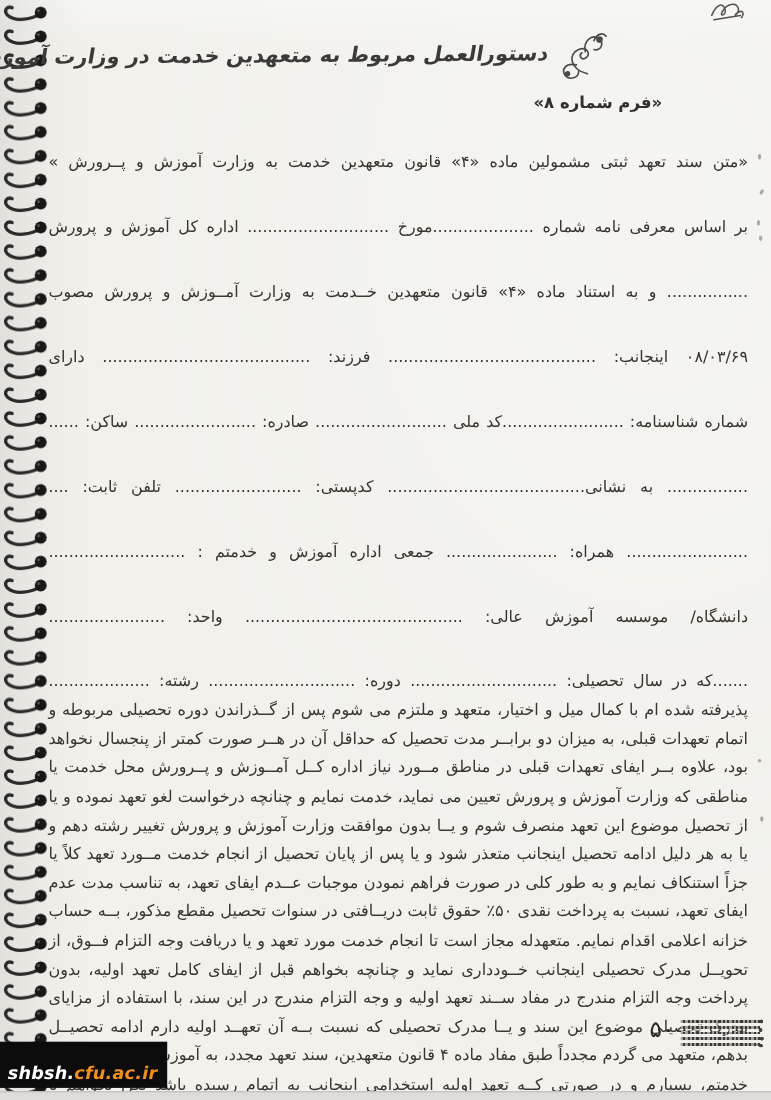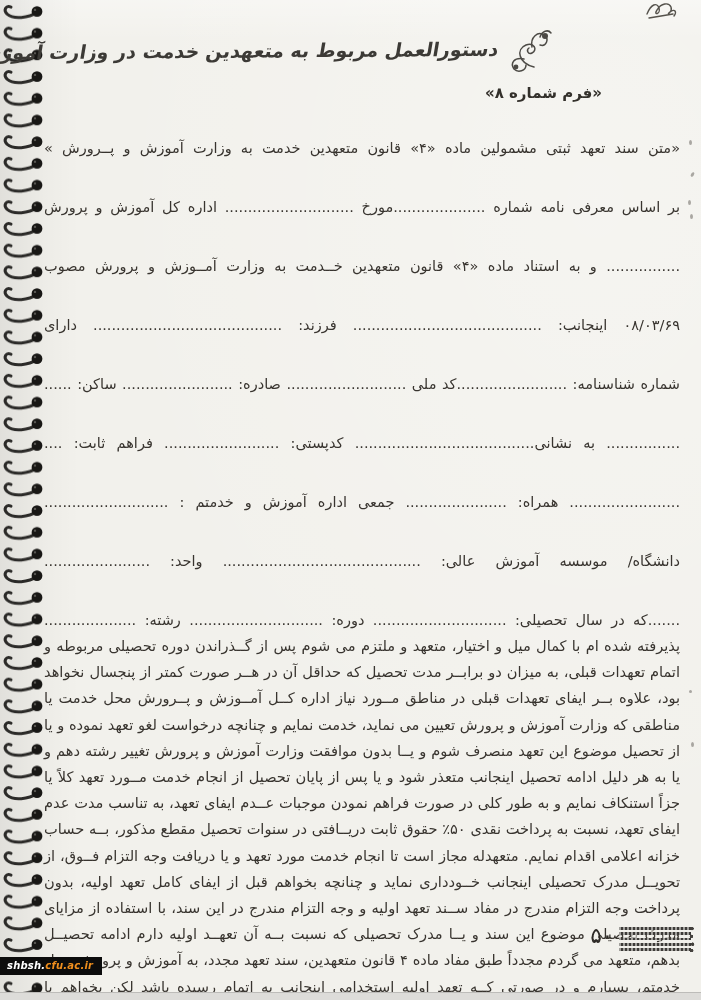--- a/index.html
+++ b/index.html
@@ -79,25 +79,25 @@
   }
   .stripe-tail{
     position:absolute;right:0;top:2px;width:6px;height:26px;
     background:
       radial-gradient(circle at 50% 10%, #44413d 1.5px, transparent 2px),
       radial-gradient(circle at 40% 40%, #44413d 1.5px, transparent 2px),
       radial-gradient(circle at 60% 70%, #44413d 1.5px, transparent 2px),
       radial-gradient(circle at 45% 95%, #44413d 1.5px, transparent 2px);
   }
   .watermark{
-    position:absolute;left:0;bottom:25px;
+    position:absolute;left:0;bottom:11px;
     background:#0c0c0c;
-    padding:3px 9px 4px 7px;
+    padding:19px 9px 4px 7px;
     font-style:italic;font-weight:bold;
-    font-size:10px;
+    font-size:16px;
     letter-spacing:0.2px;
     font-family:"DejaVu Sans","Liberation Sans",sans-serif;
   }
   .wm-a{color:#ffffff;}
   .wm-b{color:#f08f1e;}
   .bottom-edge{
     position:absolute;left:0;right:0;bottom:0;height:7px;
     background:#dddcd9;border-top:1px solid #bdbcb9;
   }
   .scribble{position:absolute;right:22px;top:0;}
@@ -153,21 +153,21 @@
     </div>
 
     <div class="form-label">«فرم شماره ۸»</div>
 
     <div>
       <div class="intro-line">«متن سند تعهد ثبتی مشمولین ماده «۴» قانون متعهدین خدمت به وزارت آموزش و پــرورش »</div>
       <div class="intro-line">بر اساس معرفی نامه شماره ....................مورخ ............................ اداره کل آموزش و پرورش استان</div>
       <div class="intro-line">................ و به استناد ماده «۴» قانون متعهدین خــدمت به وزارت آمــوزش و پرورش مصوب</div>
       <div class="intro-line">۰۸/۰۳/۶۹ اینجانب: ......................................... فرزند: ......................................... دارای</div>
       <div class="intro-line">شماره شناسنامه: ........................کد ملی .......................... صادره: ........................ ساکن: ......</div>
-      <div class="intro-line">................ به نشانی....................................... کدپستی: ......................... فراهم ثابت: ....</div>
+      <div class="intro-line">................ به نشانی....................................... کدپستی: ......................... تلفن ثابت: ....</div>
       <div class="intro-line">........................ همراه: ...................... جمعی اداره آموزش و خدمتم : ...........................</div>
       <div class="intro-line">دانشگاه/ موسسه آموزش عالی: ........................................... واحد: .......................</div>
       <div class="intro-line">.......که در سال تحصیلی: ............................. دوره: ............................. رشته: ....................</div>
     </div>
 
     <p class="para">پذیرفته شده ام با کمال میل و اختیار، متعهد و ملتزم می شوم پس از گــذراندن دوره تحصیلی مربوطه و اتمام تعهدات قبلی، به میزان دو برابــر مدت تحصیل که حداقل آن در هــر صورت کمتر از پنجسال نخواهد بود، علاوه بــر ایفای تعهدات قبلی در مناطق مــورد نیاز اداره کــل آمــوزش و پــرورش محل خدمت یا مناطقی که وزارت آموزش و پرورش تعیین می نماید، خدمت نمایم و چنانچه درخواست لغو تعهد نموده و یا از تحصیل موضوع این تعهد منصرف شوم و یــا بدون موافقت وزارت آموزش و پرورش تغییر رشته دهم و یا به هر دلیل ادامه تحصیل اینجانب متعذر شود و یا پس از پایان تحصیل از انجام خدمت مــورد تعهد کلاً یا جزاً استنکاف نمایم و به طور کلی در صورت فراهم نمودن موجبات عــدم ایفای تعهد، به تناسب مدت عدم ایفای تعهد، نسبت به پرداخت نقدی ۵۰٪ حقوق ثابت دریــافتی در سنوات تحصیل مقطع مذکور، بــه حساب خزانه اعلامی اقدام نمایم. متعهدله مجاز است تا انجام خدمت مورد تعهد و یا دریافت وجه التزام فــوق، از تحویــل مدرک تحصیلی اینجانب خــودداری نماید و چنانچه بخواهم قبل از ایفای کامل تعهد اولیه، بدون پرداخت وجه التزام مندرج در مفاد ســند تعهد اولیه و وجه التزام مندرج در این سند، با استفاده از مزایای مدرک تحصیلی موضوع این سند و یــا مدرک تحصیلی که نسبت بــه آن تعهــد اولیه دارم ادامه تحصیــل بدهم، متعهد می گردم مجدداً طبق مفاد ماده ۴ قانون متعهدین، سند تعهد مجدد، به آموزش و پرورش محل خدمتم، بسپارم و در صورتی کــه تعهد اولیه استخدامی اینجانب به اتمام رسیده باشد لکن بخواهم با استفاده از مزایای مدرک تحصیلی موضوع این سند ادامه تحصیل دهم، ارسال مدارک مذکور به صورت محرمانه - مستقیم بــه دانشگاه محل تحصیل جدید، بلامانع خواهد بود.</p>
 
   </div>
 
   <div class="pageno-row">

